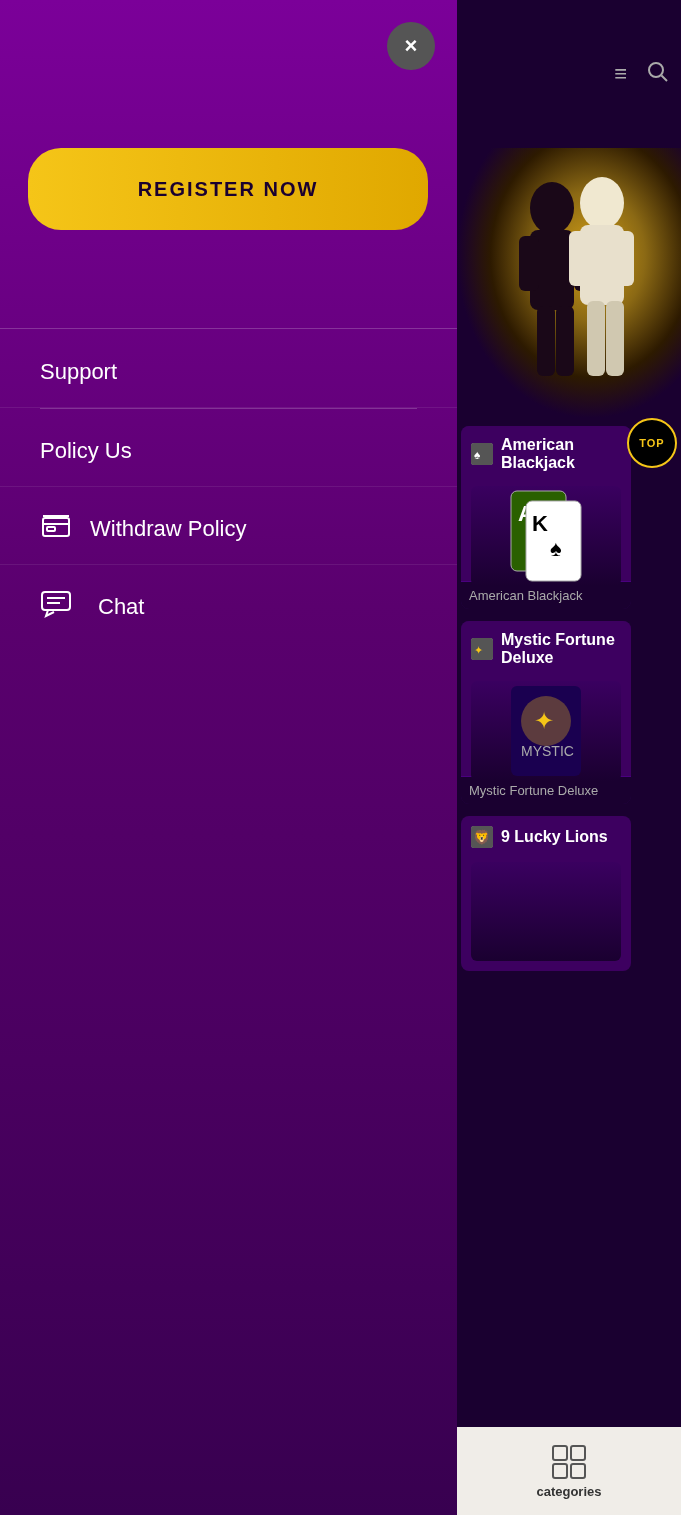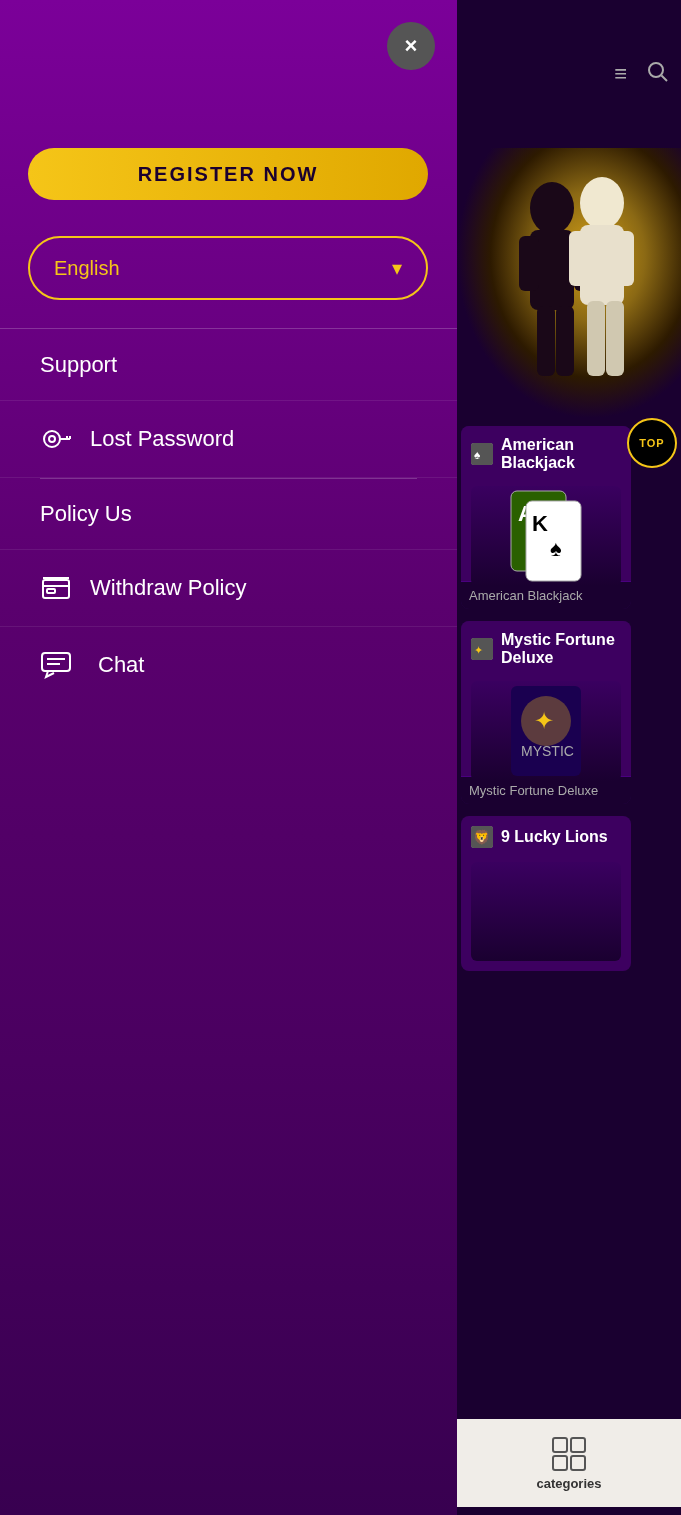--- a/index.html
+++ b/index.html
@@ -200,21 +200,21 @@
       font-weight: bold;
       line-height: 1;
     }
 
     
     .register-button {
       position: absolute;
       top: 148px;
       left: 28px;
       width: 400px;
-      height: 52px;
+      height: 82px;
       background: linear-gradient(90deg, #f5c518 0%, #e0a800 100%);
       border-radius: 33px;
       display: flex;
       align-items: center;
       justify-content: center;
       cursor: pointer;
       border: none;
     }
 
     .register-label {
@@ -289,26 +289,27 @@
       display: flex;
       align-items: center;
       justify-content: center;
       flex-shrink: 0;
     }
 
     .menu-item-label {
       color: white;
       font-size: 22px;
       font-weight: 500;
+      margin-top: 7px;
     }
 
     
     .bottom-bar {
       position: absolute;
-      bottom: 8px;
+      bottom: 0;
       right: 0;
       width: 224px;
       height: 88px;
       background: #f0ede8;
       display: flex;
       align-items: center;
       justify-content: center;
       flex-direction: column;
       gap: 4px;
       z-index: 5;
@@ -468,46 +469,30 @@
 <div class="left-menu">
 
   <div class="close-button">
     <span>×</span>
   </div>
 
   <button class="register-button">
     <span class="register-label">REGISTER NOW</span>
   </button>
 
-  <div class="language-selector">
-    <span class="language-label">English</span>
-    <span class="chevron-down">▾</span>
-  </div>
 
   <div class="menu-divider" style="top: 328px;"></div>
 
   <div class="menu-items">
 
     <div class="menu-item">
       <span class="menu-item-label">Support</span>
     </div>
 
 
-    <div class="menu-item">
-      <div class="menu-item-icon">
-        <svg width="32" height="32" viewBox="0 0 32 32" fill="none" stroke="white" stroke-width="2">
-          <circle cx="12" cy="16" r="8"></circle>
-          <circle cx="12" cy="16" r="3"></circle>
-          <line x1="20" y1="16" x2="30" y2="16"></line>
-          <line x1="27" y1="13" x2="27" y2="16"></line>
-          <line x1="30" y1="13" x2="30" y2="16"></line>
-        </svg>
-      </div>
-      <span class="menu-item-label">Lost Password</span>
-    </div>
 
     <div style="height:1px;background:rgba(255,255,255,0.2);margin:0 40px;"></div>
 
     <div class="menu-item">
       <span class="menu-item-label">Policy Us</span>
     </div>
 
 
     <div class="menu-item">
       <div class="menu-item-icon">

